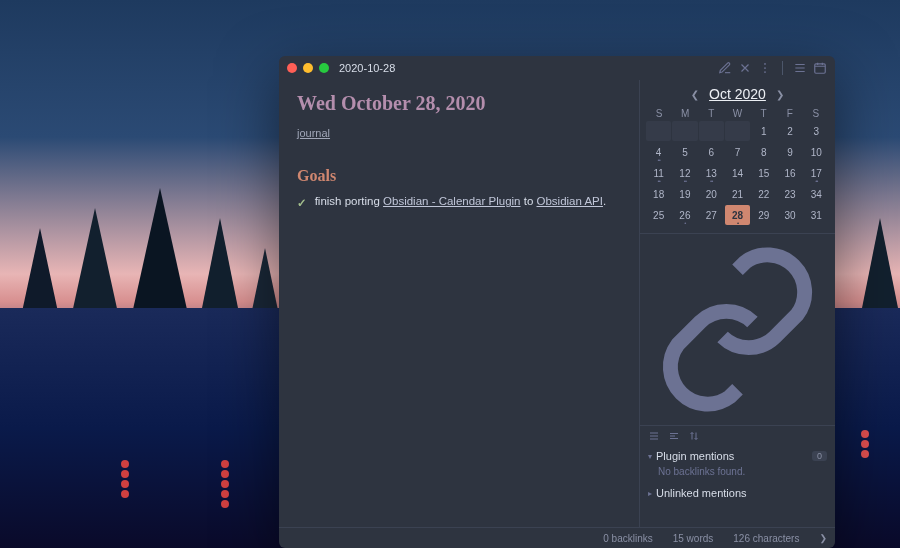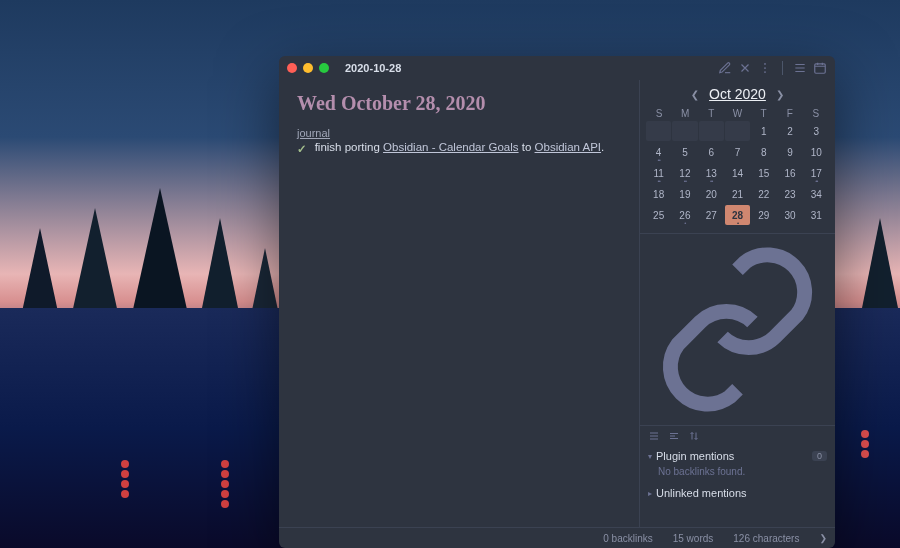--- a/index.html
+++ b/index.html
@@ -10,21 +10,21 @@
   .trees{position:absolute;bottom:180px;left:0;right:0;height:180px;}
   .tree{position:absolute;bottom:0;width:0;height:0;border-style:solid;}
   .grass{position:absolute;bottom:0;left:0;right:0;height:240px;background:linear-gradient(to bottom,#1a2a5a 0%,#0a1a4a 50%,#0a0a2a 100%);}
   .flower{position:absolute;bottom:30px;width:30px;height:60px;}
   .flower span{display:block;width:8px;height:8px;border-radius:50%;background:#d04040;margin:2px auto;}
   
   .win{position:absolute;left:279px;top:56px;width:556px;height:492px;background:#2e3440;border-radius:6px;box-shadow:0 20px 60px rgba(0,0,0,.5);display:flex;flex-direction:column;color:#d8dee9;}
   .titlebar{height:24px;display:flex;align-items:center;padding:0 8px;gap:6px;font-size:11px;}
   .tl{width:10px;height:10px;border-radius:50%;}
   .tl.red{background:#ff5f56;}.tl.yel{background:#ffbd2e;}.tl.grn{background:#27c93f;}
-  .titlebar-title{margin-left:10px;color:#d8dee9;font-weight:700;}
+  .titlebar-title{margin-left:4px;color:#d8dee9;font-weight:400;}
   .titlebar-spacer{flex:1;}
   .titlebar-icon{width:14px;height:14px;color:#6c7293;display:flex;align-items:center;justify-content:center;}
   .titlebar-sep{width:1px;height:14px;background:#4c566a;margin:0 4px;}
   .body{display:flex;flex:1;min-height:0;}
   
   .editor{flex:1;padding:8px 18px;overflow:hidden;}
   .h1{font-family:Georgia,serif;font-size:20px;color:#b48ead;margin:4px 0 8px;font-weight:600;}
   .taglink{font-size:11px;color:#a0a6b8;text-decoration:underline;}
   .h2{font-family:Georgia,serif;font-size:16px;color:#d08770;margin:26px 0 10px;font-weight:600;}
   .task{display:flex;align-items:flex-start;gap:8px;font-size:11.5px;color:#d8dee9;}
@@ -126,24 +126,25 @@
           <rect x="3" y="5" width="18" height="16" rx="2"></rect>
           <path d="M3 9h18M8 3v4M16 3v4"></path>
         </svg>
       </div>
   </div>
 
   <div class="body">
     <div class="editor">
       <div class="h1">Wed October 28, 2020</div>
       <a class="taglink" href="#">journal</a>
+      <div class="h2">Goals</div>
       <div class="task">
         <span class="chk">✓</span>
         <span>
-          <span>finish porting </span><a href="#">Obsidian - Calendar Goals</a><span> to </span><a href="#">Obsidian API</a><span>.</span>
+          <span>finish porting </span><a href="#">Obsidian - Calendar Plugin</a><span> to </span><a href="#">Obsidian API</a><span>.</span>
         </span>
       </div>
     </div>
 
     <div class="side">
       <div class="cal">
         <div class="calhdr">
           <span class="nav">❮</span>
           <span class="mon">Oct 2020</span>
           <span class="nav">❯</span>

